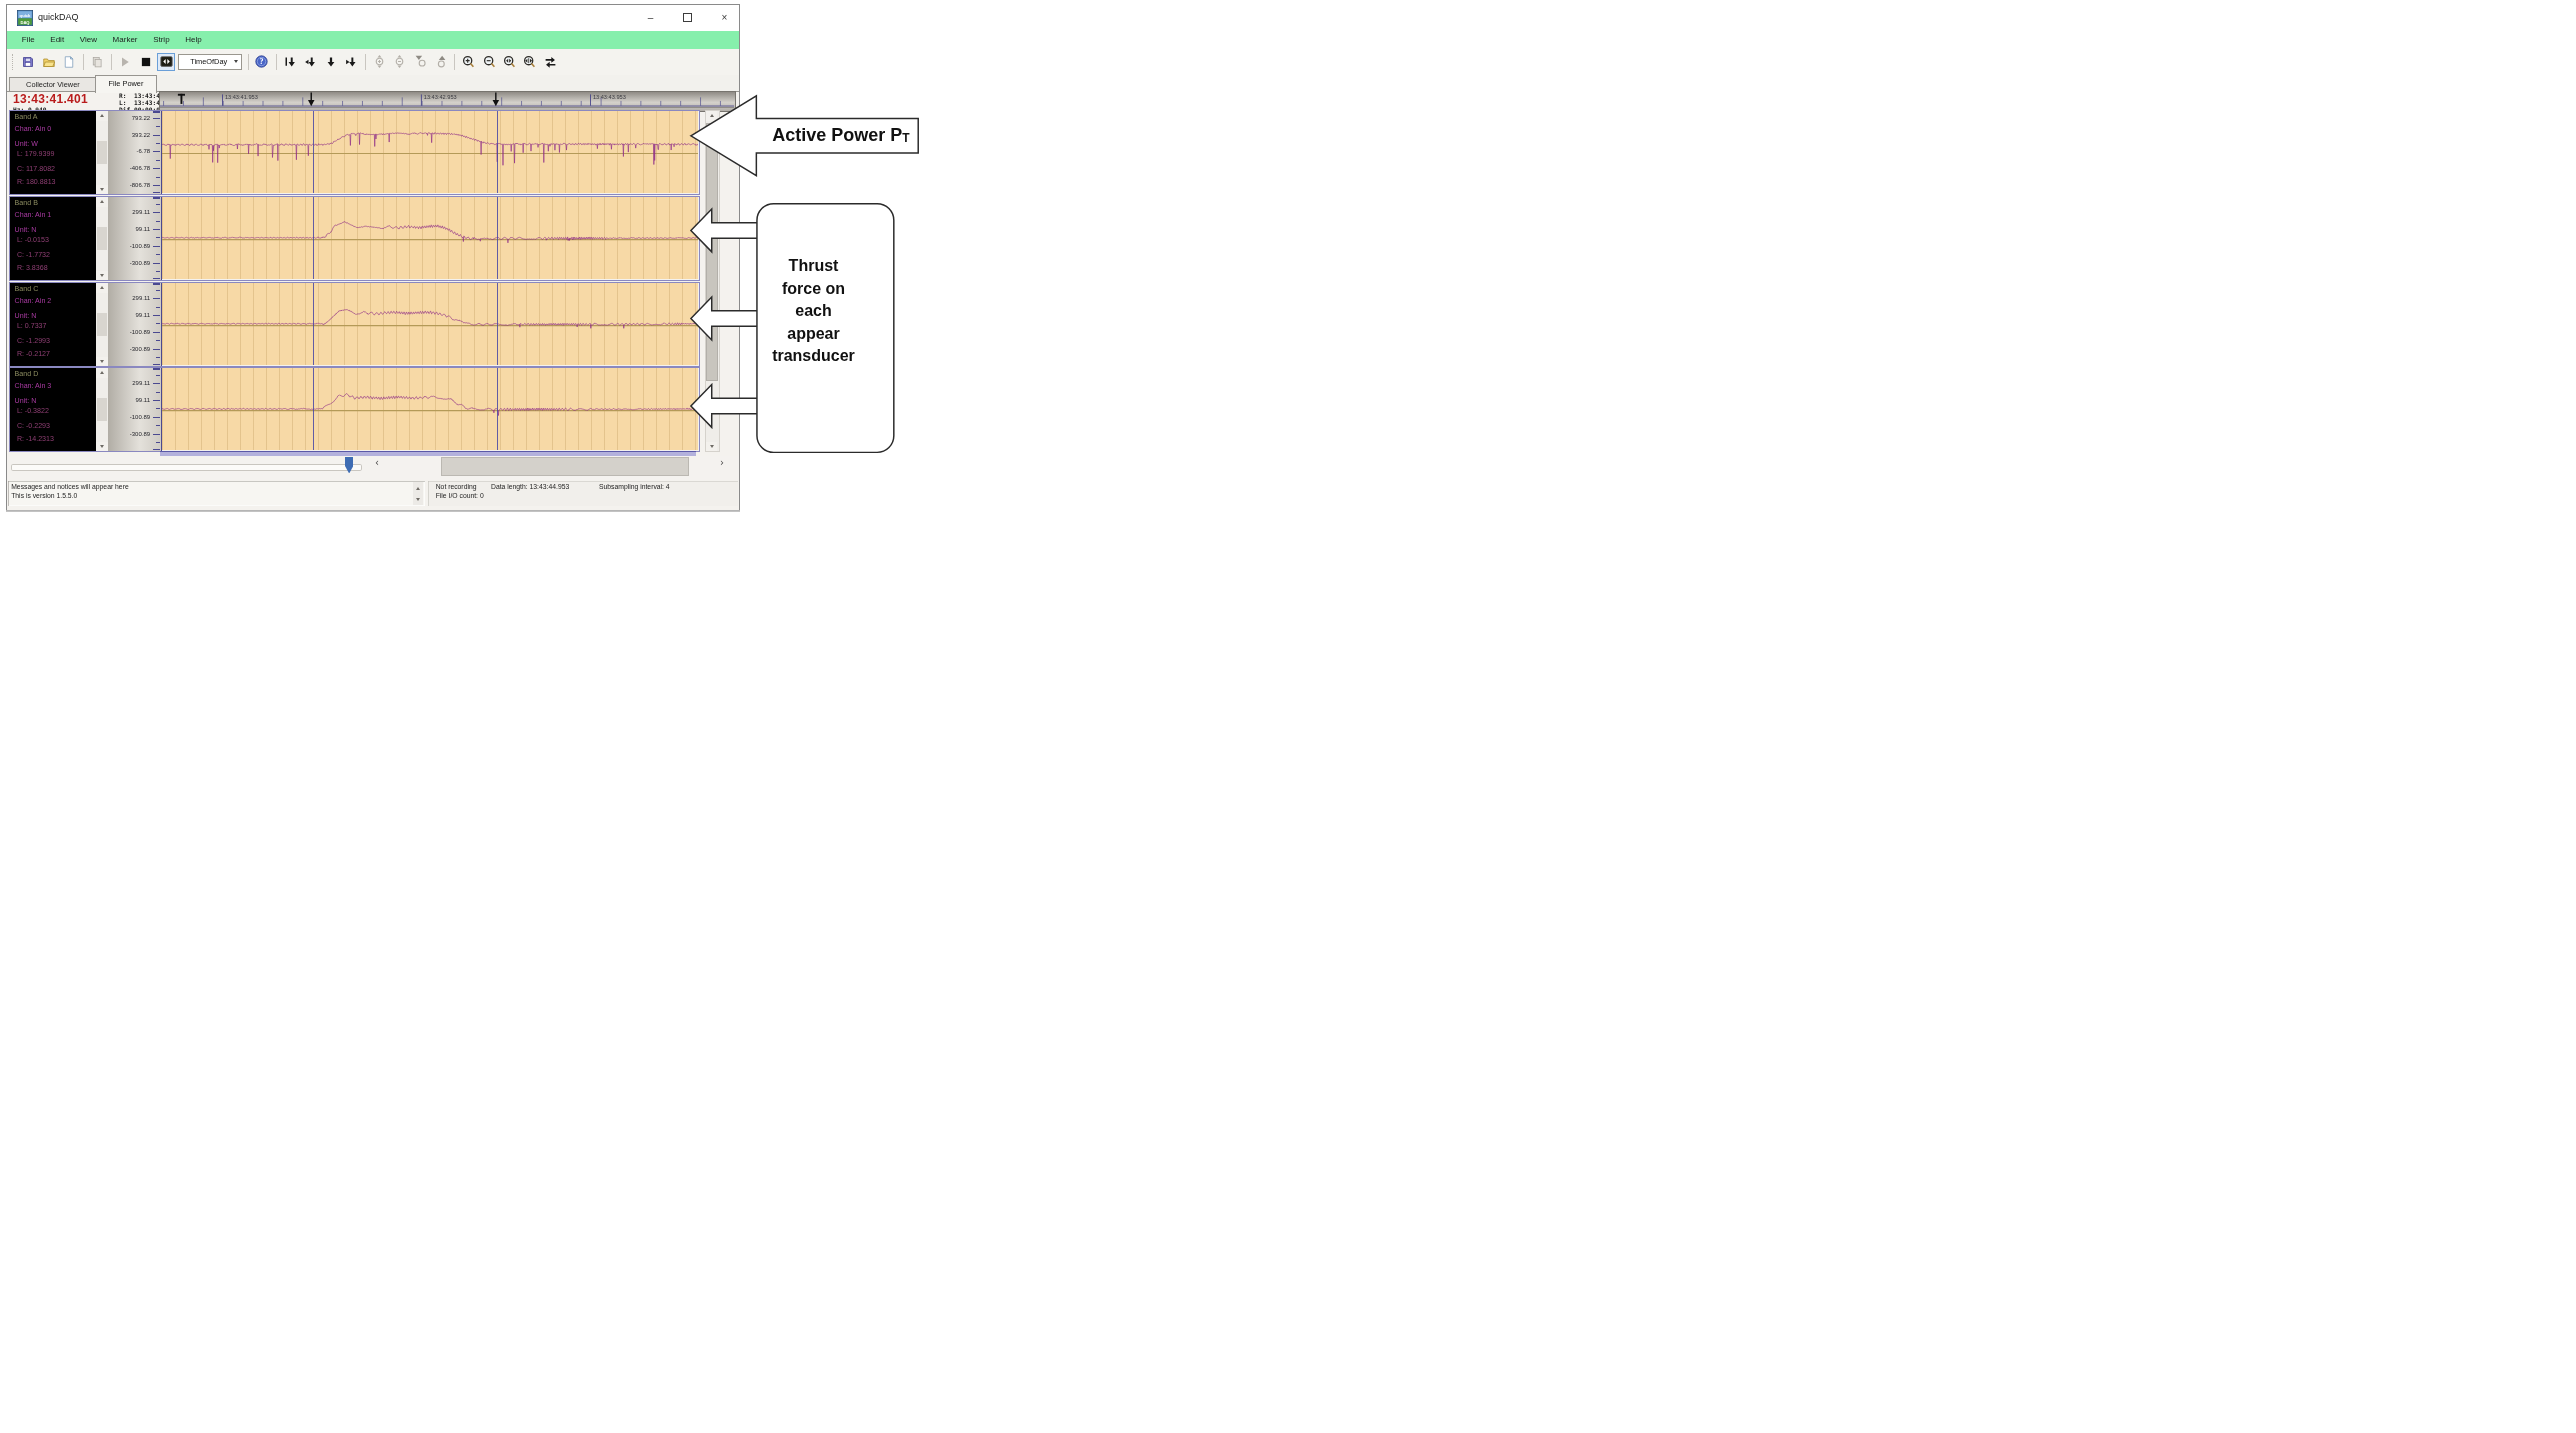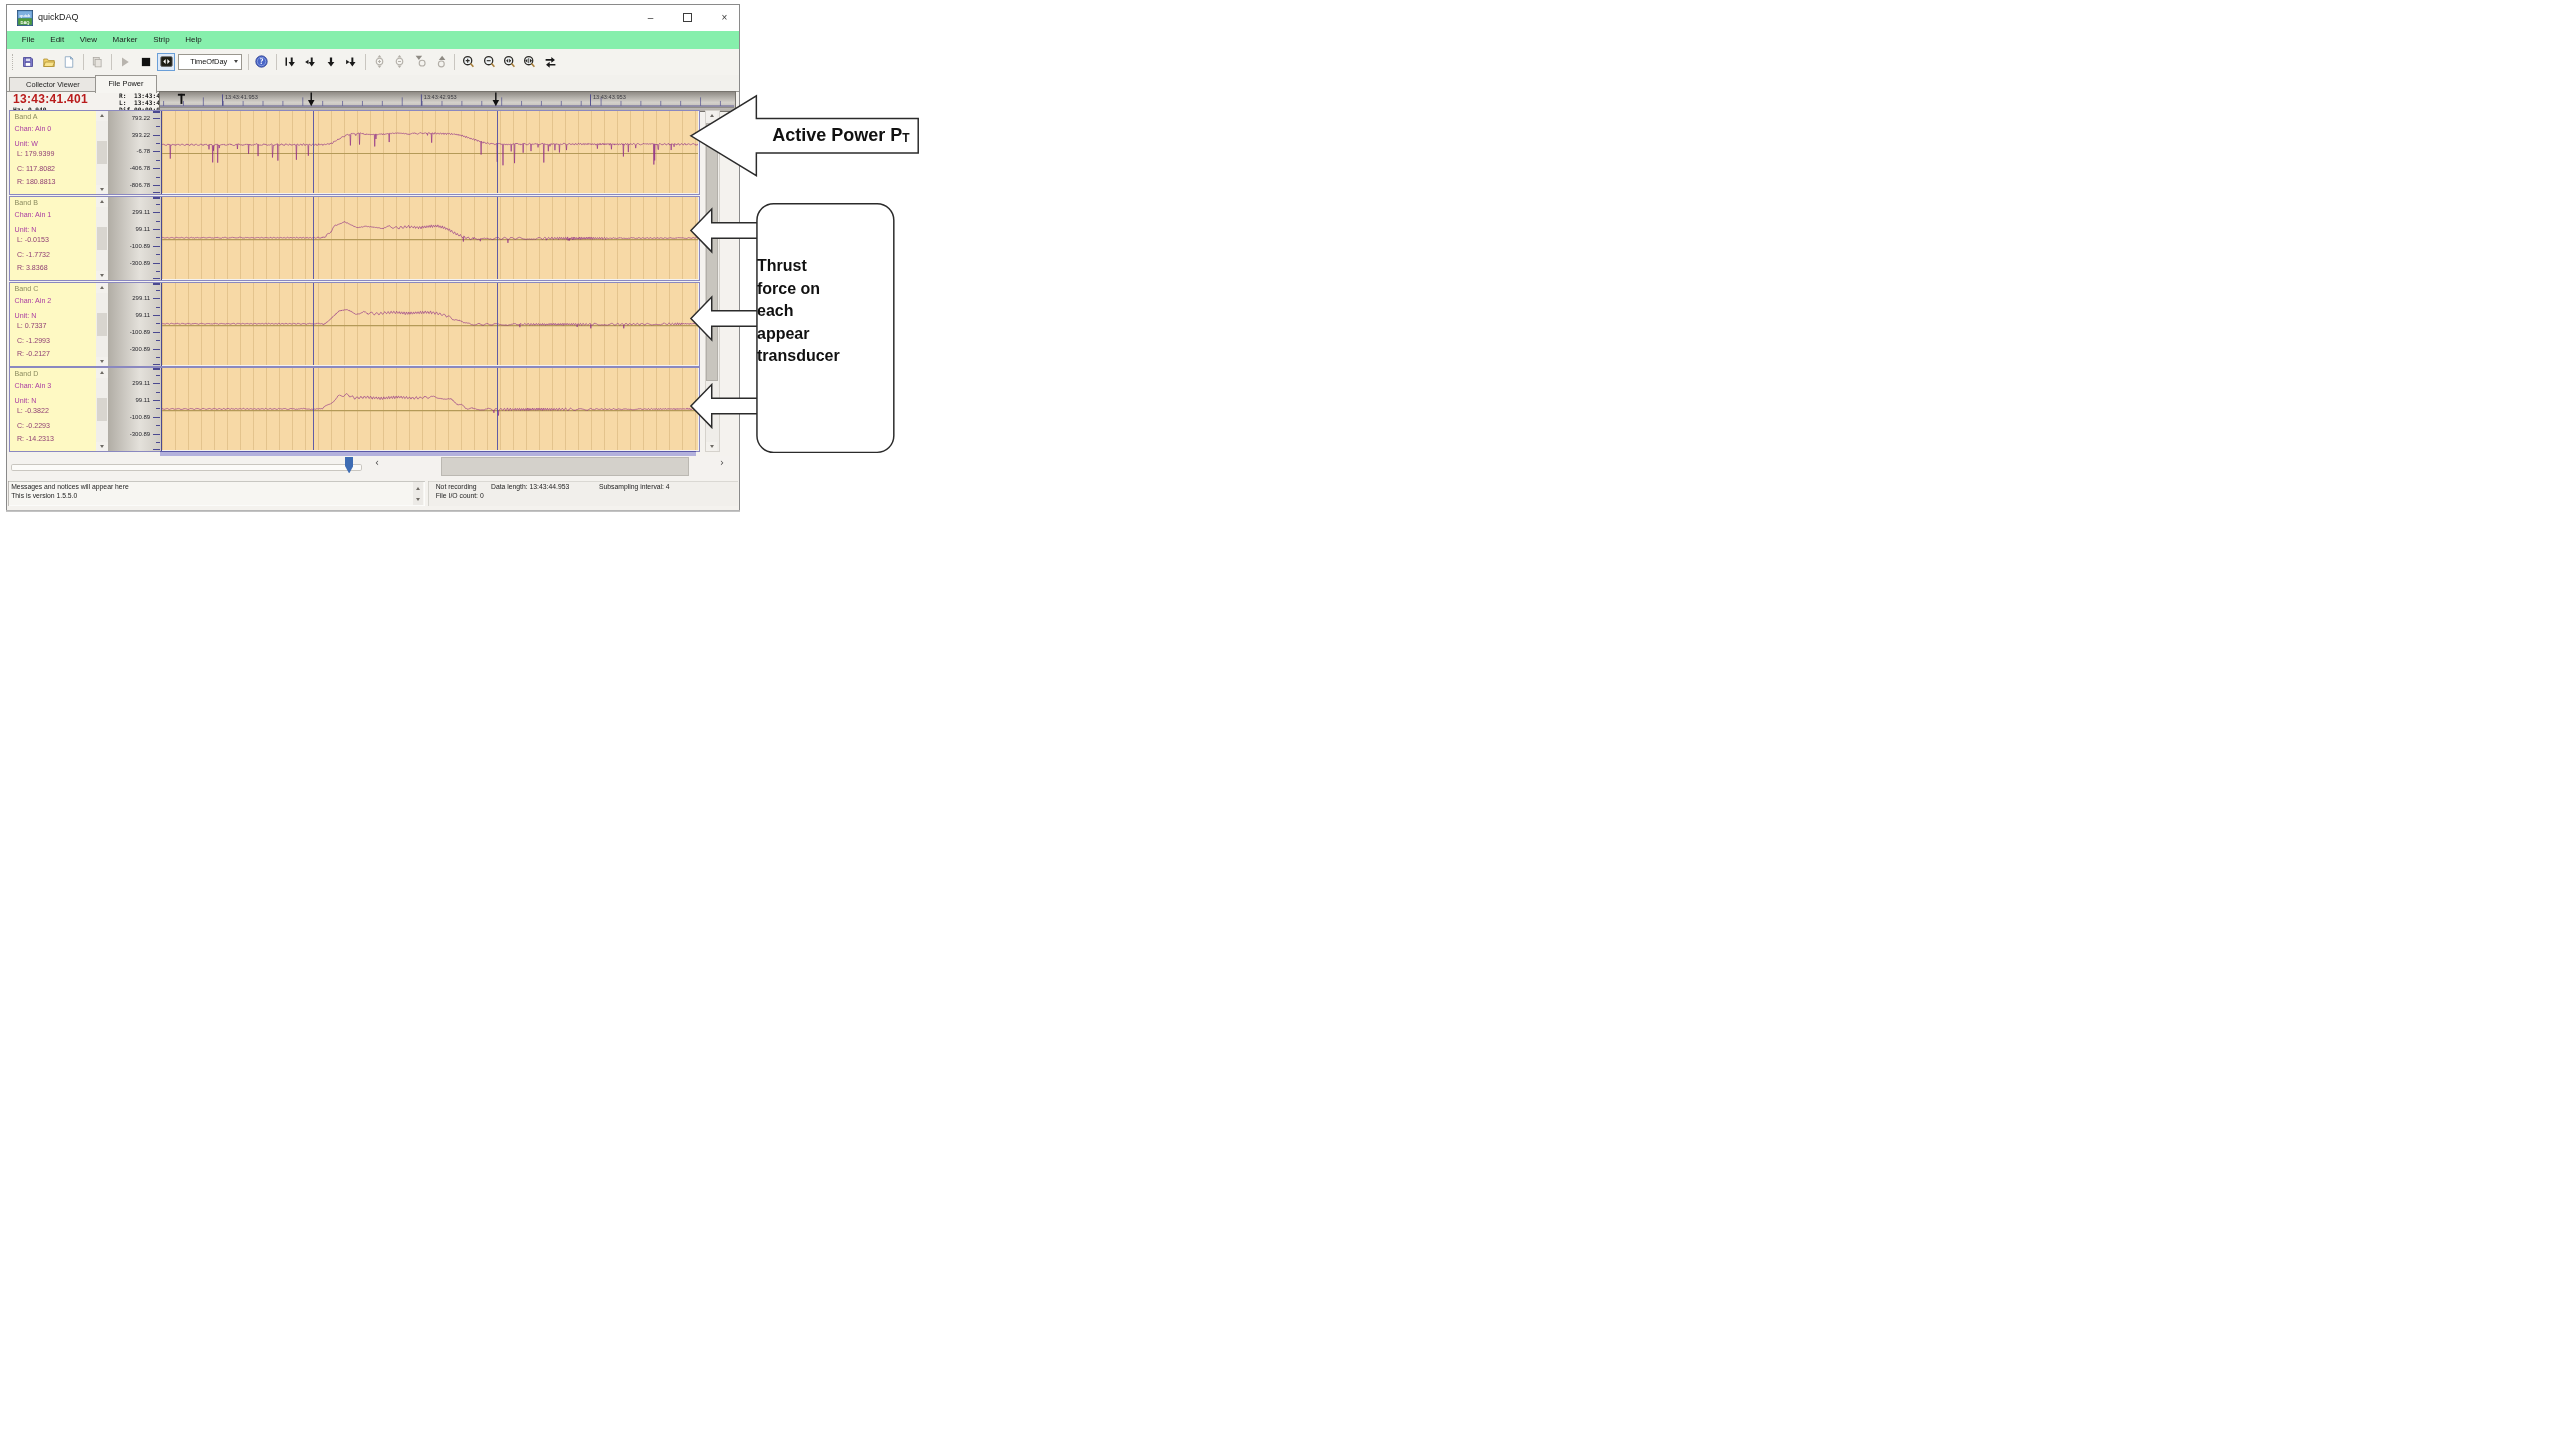--- a/index.html
+++ b/index.html
@@ -35,21 +35,21 @@
   .viewer{position:absolute;left:0;top:86px;width:100%;height:418px;background:#f4f2ee;border-top:0.6px solid #979590;}
   
   .bigtime{position:absolute;left:6px;top:87px;font-size:12px;font-weight:bold;color:#b91c1c;letter-spacing:0.3px;}
   .monoline{position:absolute;font-family:"DejaVu Sans Mono",monospace;font-weight:bold;font-size:6.2px;color:#1b1b1b;white-space:pre;}
   
   .ruler{position:absolute;left:152px;top:86px;width:575px;height:18.5px;border:0.6px solid #77746e;
          background:linear-gradient(#8f8b85,#d4d1cb 55%,#b2aea8);}
   .ruler svg{position:absolute;left:0;top:0;}
   
   .band{position:absolute;left:1.8px;width:689px;height:83px;border:0.6px solid #8a88c0;background:#f4f2ee;}
-  .band-info{position:absolute;left:0;top:0;width:86px;height:100%;background:#fef9c3;border-right:0.6px solid #e4c28a;text-align:right;}
+  .band-info{position:absolute;left:0;top:0;width:86px;height:100%;background:#000000;border-right:0.6px solid #e4c28a;text-align:right;}
   .bline{position:absolute;left:4.8px;font-size:7.1px;white-space:pre;}
   .bname{color:#8c8c60;}
   .bchan,.bunit{color:#a93ba2;}
   .bval{color:#8f3f74;left:7.1px;}
   .t1{top:1.8px}.t2{top:13.7px}.t3{top:28.6px}.t4{top:39px}.t5{top:54px}.t6{top:67px}
   .band-scroll{position:absolute;left:86px;top:0;width:12.5px;height:100%;background:#f0eeea;border-right:0.6px solid #d8d5cf;}
   .sbtn{position:absolute;left:0;width:12.5px;height:9.5px;background:#f3f1ed;display:flex;align-items:center;justify-content:center;}
   .sup{top:0}.sdn{bottom:0}
   .tri-up-s{width:0;height:0;border-left:2.4px solid transparent;border-right:2.4px solid transparent;border-bottom:3px solid #6e6b65;}
   .tri-dn-s{width:0;height:0;border-left:2.4px solid transparent;border-right:2.4px solid transparent;border-top:3px solid #6e6b65;}
@@ -83,21 +83,21 @@
   .msgarrows{position:absolute;right:1.2px;top:1.2px;width:10px;height:22.6px;background:#eceae6;}
   .msgarrows div{height:11.3px;display:flex;align-items:center;justify-content:center;}
   .statusR{position:absolute;left:421px;top:476px;width:310px;height:25px;background:#f1efeb;
      box-shadow:inset 0.6px 0.6px 0 #c4c1bb;}
   .statusR span{position:absolute;font-size:6.8px;color:#1d1d1d;white-space:nowrap;}
   
   #overlay{position:absolute;left:0;top:0;width:920px;height:512px;pointer-events:none;}
   .ap-text{position:absolute;left:764px;top:118px;width:154px;height:35px;display:flex;align-items:center;justify-content:center;
      font-weight:bold;font-size:18px;color:#111;white-space:nowrap;}
   .ap-text .sub{font-size:12px;position:relative;top:2.4px;}
-  .thrust-text{position:absolute;left:757px;top:255px;width:113px;text-align:left;font-weight:bold;font-size:16px;
+  .thrust-text{position:absolute;left:757px;top:255px;width:113px;text-align:center;font-weight:bold;font-size:16px;
      line-height:22.6px;color:#111;}
   .icon-svg{display:block;}
 </style>
 </head>
 <body>
 
 <div id="page">
   <div id="app">
 
     <div class="titlebar">

